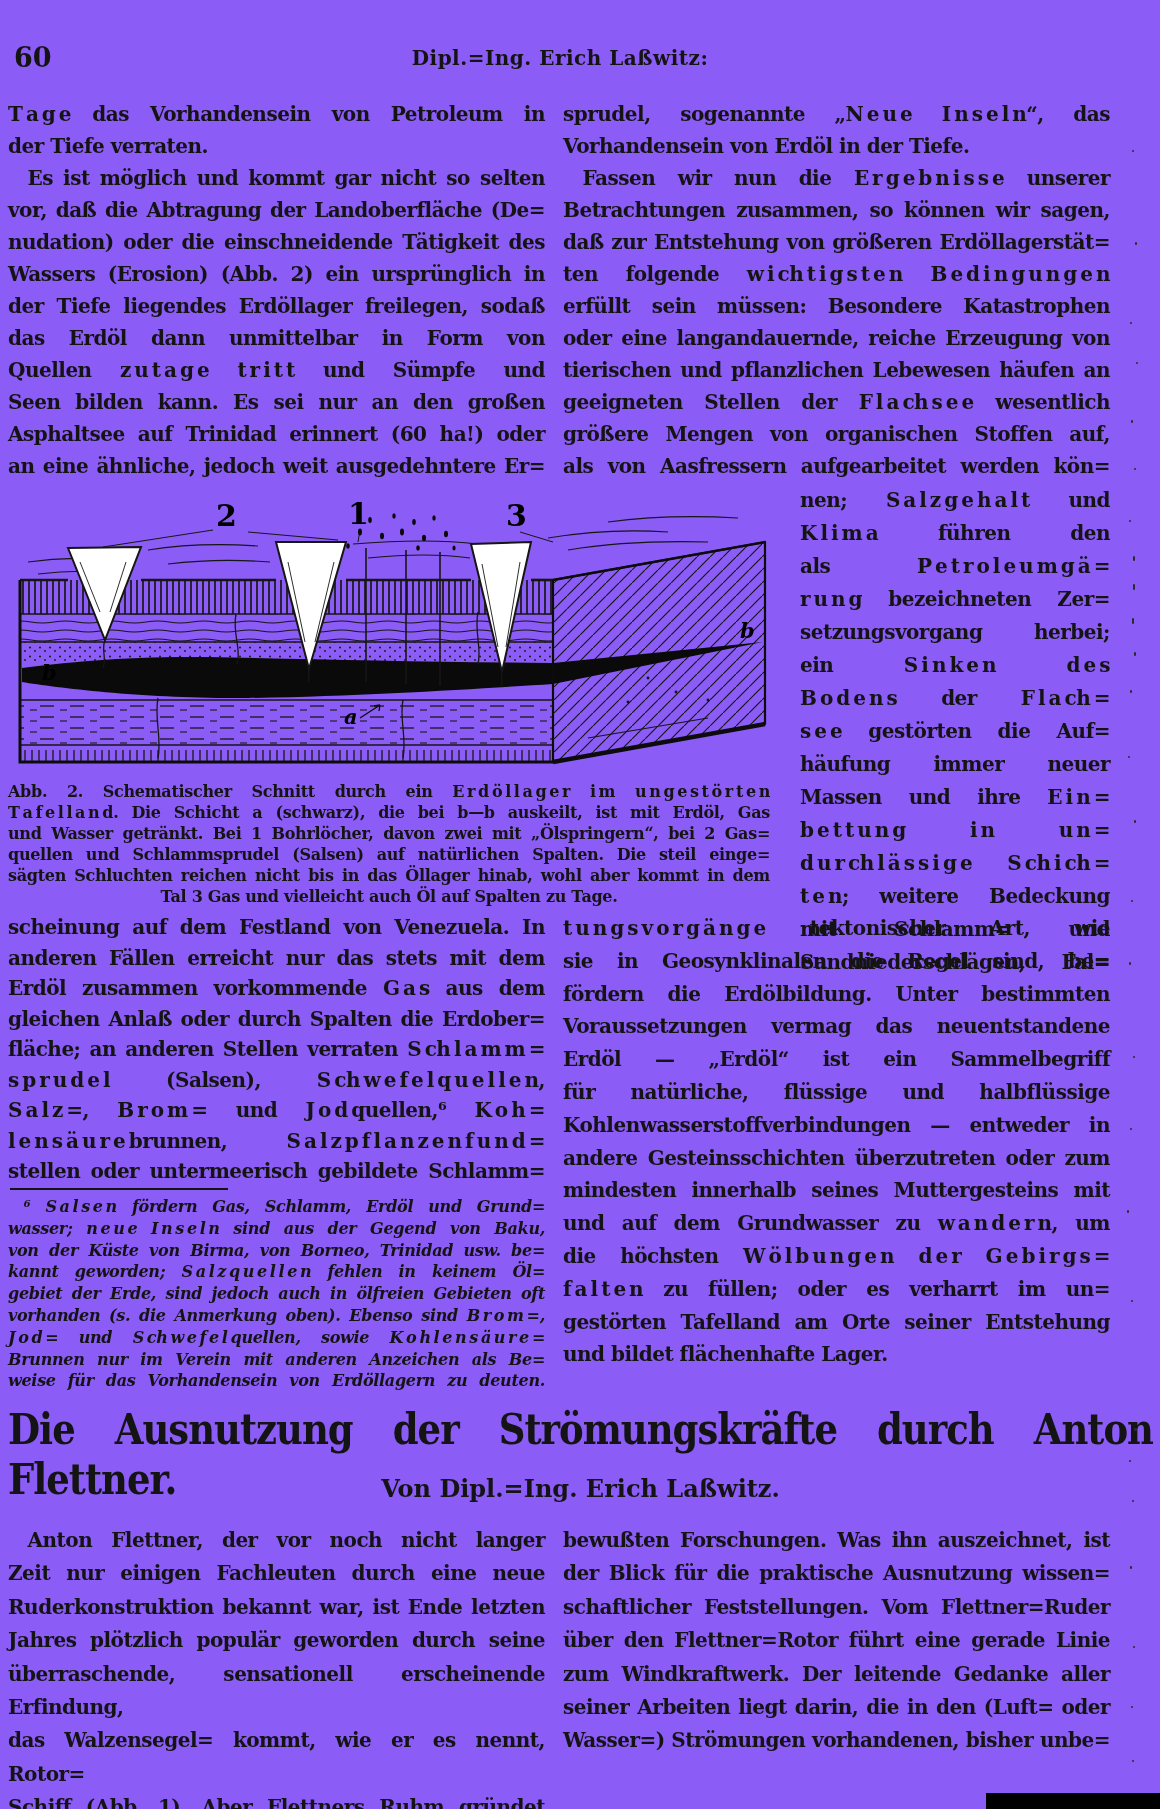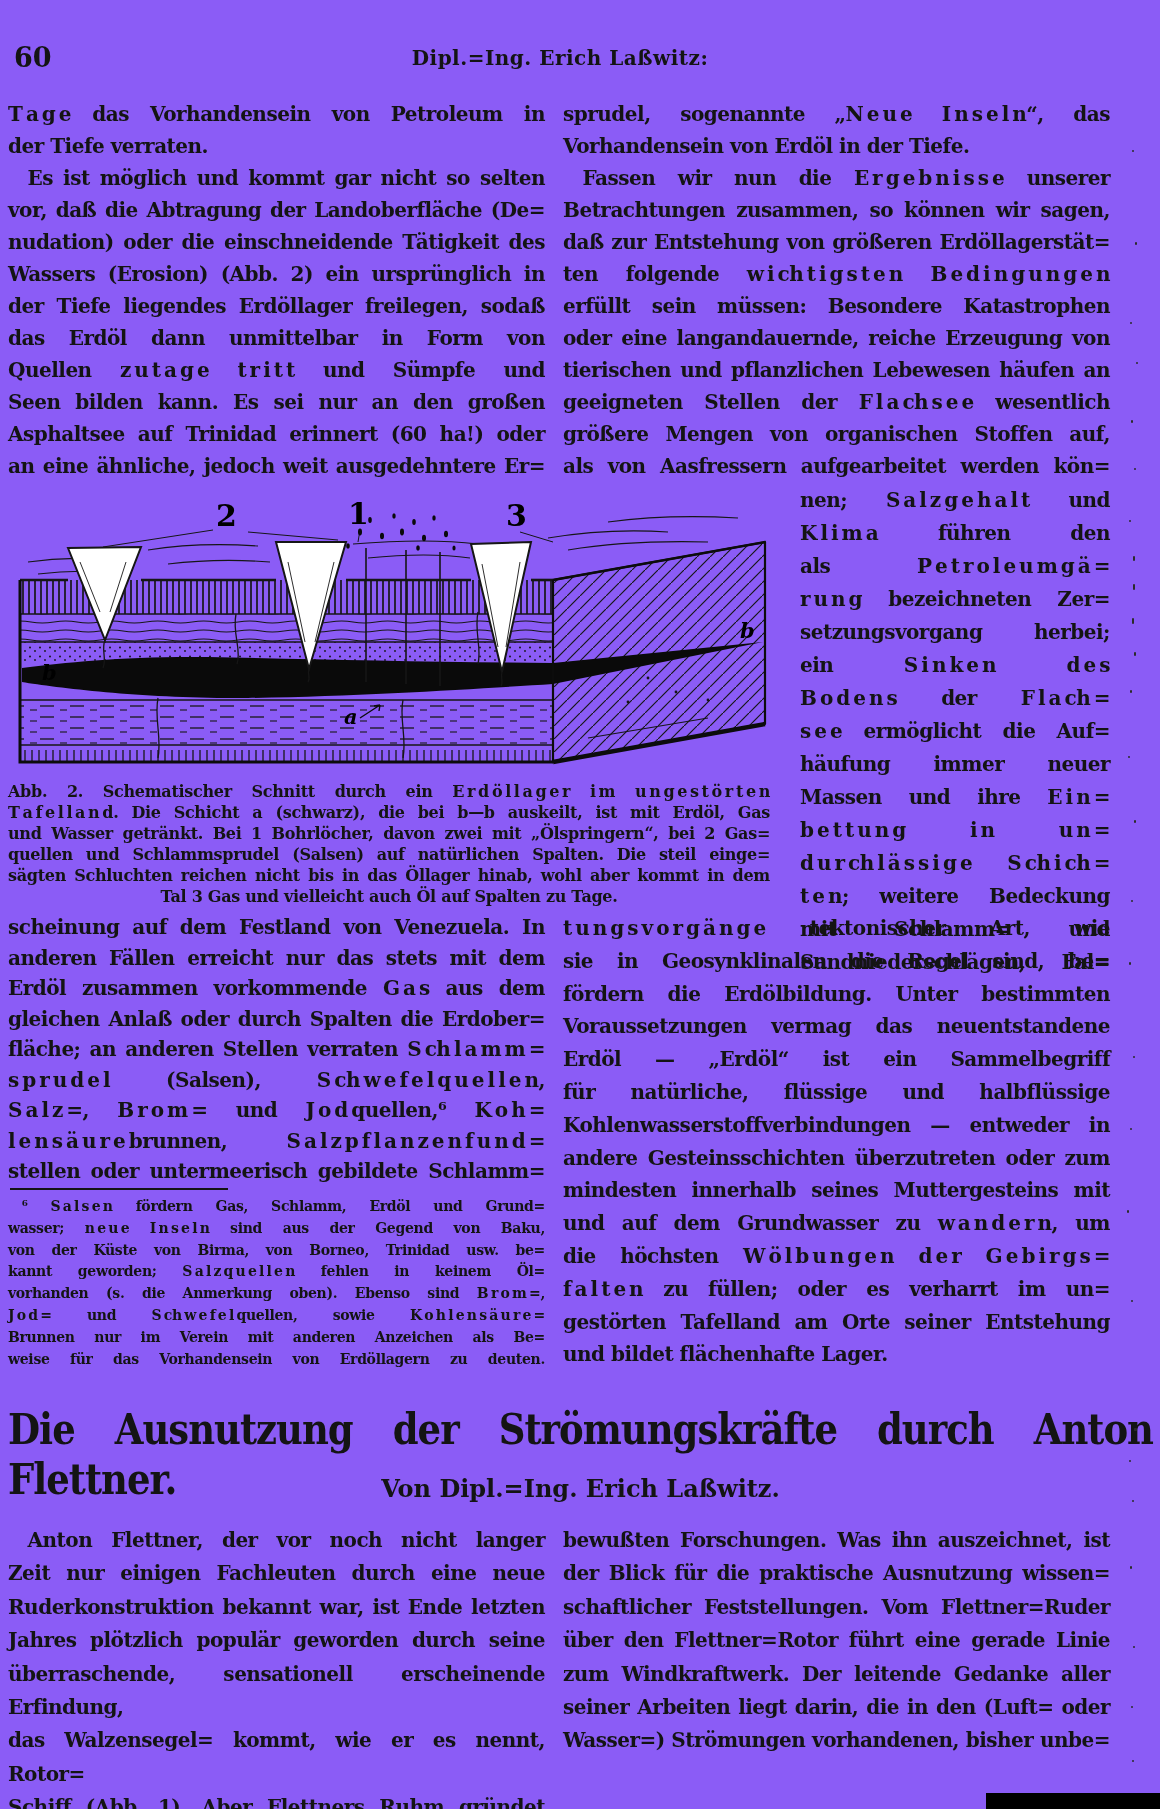--- a/index.html
+++ b/index.html
@@ -5,21 +5,21 @@
   html,body{margin:0;padding:0;background:#e8e8e8;}
   .page{position:relative;width:1160px;height:1809px;background:#8b5cf6;color:#141414;
         font-family:"DejaVu Serif","Liberation Serif",serif;font-weight:700;overflow:hidden;}
   .block{position:absolute;}
   .tl{text-align:justify;text-align-last:justify;}
   .tl.end{text-align-last:left;}
   .tl.ctr{text-align:center;text-align-last:center;}
   .bodycol{font-size:20px;letter-spacing:-0.5px;}
   .hdr{font-size:20px;letter-spacing:0.5px;}
   .caption{font-size:16px;letter-spacing:-0.3px;}
-  .footnote{font-size:14px;letter-spacing:-0.3px;}
+  .footnote{font-size:16px;letter-spacing:-0.3px;font-style:italic;}
   .title{font-size:37px;letter-spacing:-1px;text-align:justify;text-align-last:justify;
          transform:scaleY(1.14);transform-origin:50% 0;}
   .byline{font-size:24px;text-align:center;}
   .rule{background:#141414;}
   .noise-dot{position:absolute;background:#2b2b2b;border-radius:1px;}
   .corner-bar{position:absolute;background:#000;}
   svg text{font-family:"DejaVu Serif","Liberation Serif",serif;}
 </style>
 </head>
 <body>
@@ -59,21 +59,21 @@
     </div>
 
   <div class="block bodycol" style="left:800px;top:484px;width:310px;line-height:33px;">
       <div class="tl">nen; S a l z g e h a l t und</div>
       <div class="tl">K l i m a führen den</div>
       <div class="tl">als P e t r o l e u m g ä =</div>
       <div class="tl">r u n g bezeichneten Zer=</div>
       <div class="tl">setzungsvorgang herbei;</div>
       <div class="tl">ein S i n k e n d e s</div>
       <div class="tl">B o d e n s der F l a ch =</div>
-      <div class="tl">s e e ermöglicht die Auf=</div>
+      <div class="tl">s e e gestörten die Auf=</div>
       <div class="tl">häufung immer neuer</div>
       <div class="tl">Massen und ihre E i n =</div>
       <div class="tl">b e t t u n g i n u n =</div>
       <div class="tl">d u r ch l ä s s i g e S ch i ch =</div>
       <div class="tl">t e n; weitere Bedeckung</div>
       <div class="tl">mit Schlamm= und</div>
       <div class="tl">Sandniederschlägen, Fal=</div>
     </div>
 
   <div class="block" style="left:8px;top:492px;width:767px;height:278px;">
@@ -243,20 +243,21 @@
       <div class="tl">gestörten Tafelland am Orte seiner Entstehung</div>
       <div class="tl end">und bildet flächenhafte Lager.</div>
     </div>
 
   <div class="block rule" style="left:10px;top:1188px;width:218px;height:2px;"></div>
   <div class="block footnote" style="left:8px;top:1196px;width:537px;line-height:21.8px;">
       <div class="tl"> ⁶ S a l s e n fördern Gas, Schlamm, Erdöl und Grund=</div>
       <div class="tl">wasser; n e u e I n s e l n sind aus der Gegend von Baku,</div>
       <div class="tl">von der Küste von Birma, von Borneo, Trinidad usw. be=</div>
       <div class="tl">kannt geworden; S a l z q u e l l e n fehlen in keinem Öl=</div>
+      <div class="tl">gebiet der Erde, sind jedoch auch in ölfreien Gebieten oft</div>
       <div class="tl">vorhanden (s. die Anmerkung oben).  Ebenso sind B r o m =,</div>
       <div class="tl">J o d = und S ch w e f e l quellen, sowie K o h l e n s ä u r e =</div>
       <div class="tl">Brunnen nur im Verein mit anderen Anzeichen als Be=</div>
       <div class="tl">weise für das Vorhandensein von Erdöllagern zu deuten.</div>
     </div>
 
   <div class="block title" style="left:8px;top:1404px;width:1145px;">Die Ausnutzung der Strömungskräfte durch Anton Flettner.</div>
   <div class="block byline" style="left:8px;top:1474px;width:1145px;">Von Dipl.=Ing. Erich Laßwitz.</div>
 
   <div class="block bodycol" style="left:8px;top:1524px;width:537px;line-height:33.4px;">

